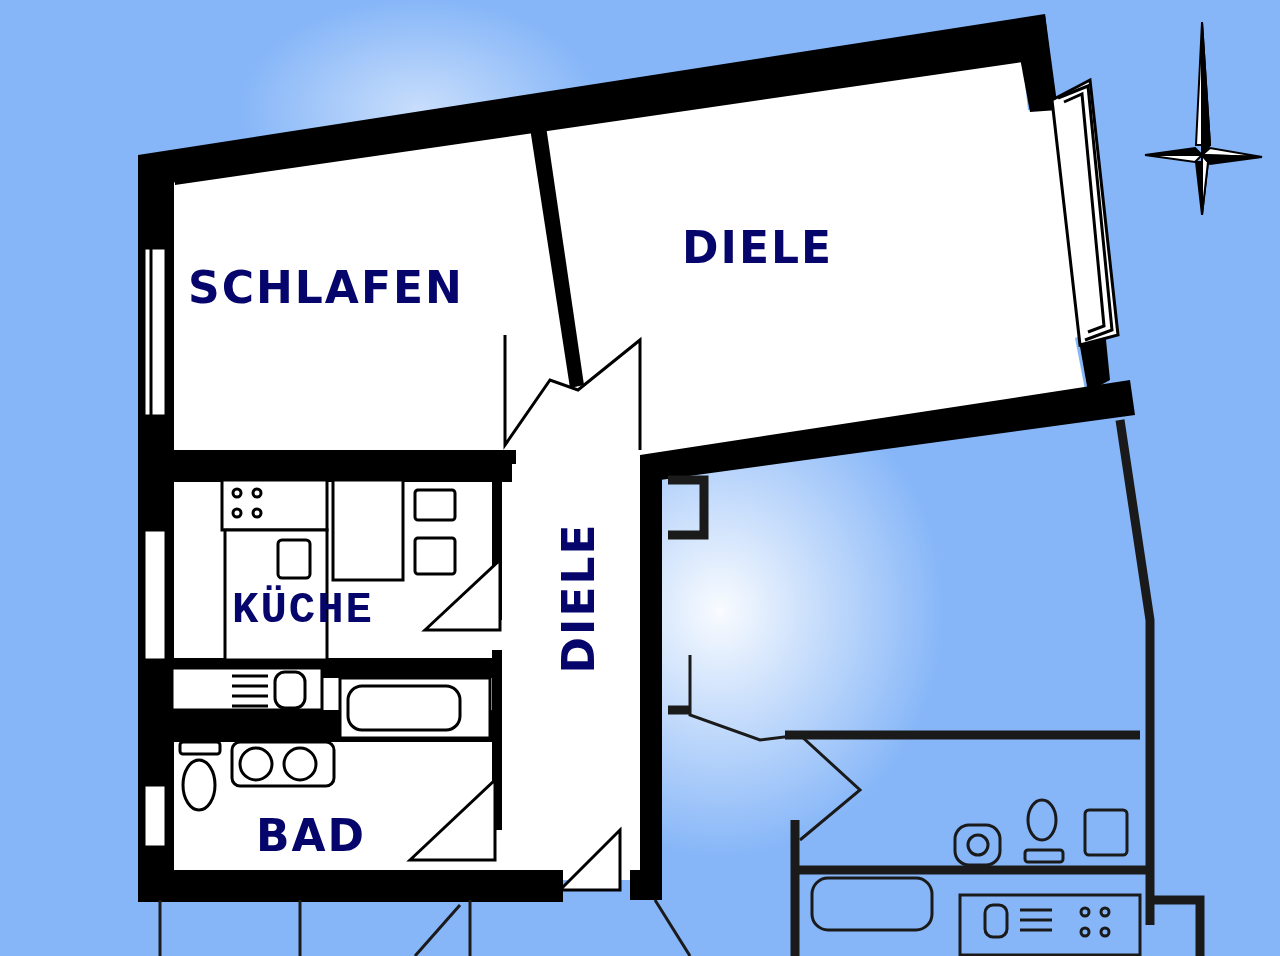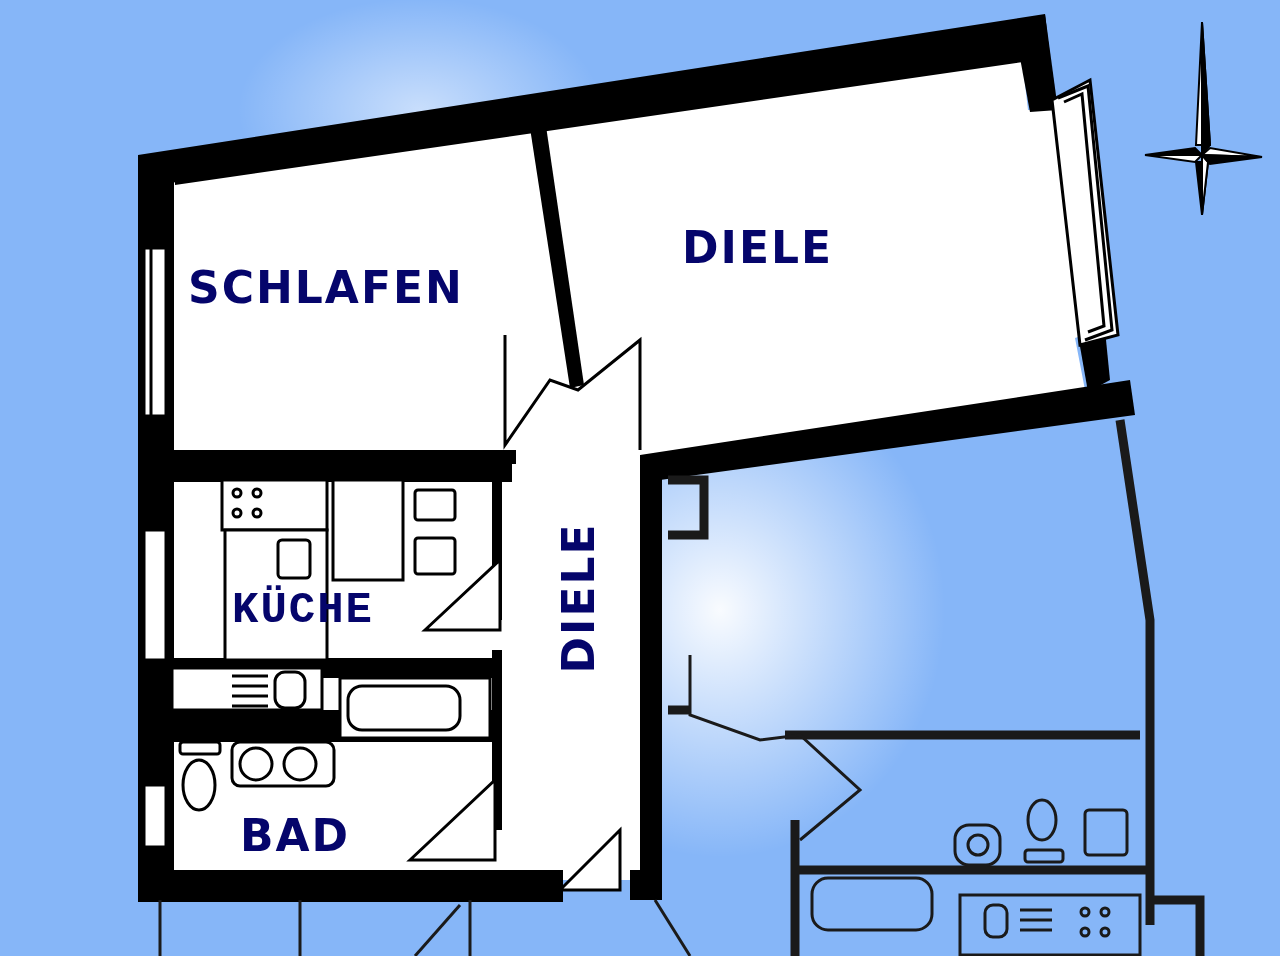--- a/index.html
+++ b/index.html
@@ -15,21 +15,21 @@
       radial-gradient(ellipse 300px 330px at 720px 610px, rgba(255,255,255,0.95), rgba(255,255,255,0) 75%);
   }
   svg.plan { position: absolute; left: 0; top: 0; }
   .room-label {
     position: absolute; color: #05056b; font-weight: bold;
     font-size: 44px; letter-spacing: 2px; white-space: nowrap;
   }
   #lbl-schlafen { left: 188px; top: 262px; }
   #lbl-wohnen { left: 682px; top: 222px; }
   #lbl-kueche { left: 232px; top: 585px; font-family: Liberation Mono, monospace; }
-  #lbl-bad { left: 240px; top: 810px; }
+  #lbl-bad { left: 256px; top: 810px; }
   #lbl-diele {
     left: 533px; top: 598px; transform: rotate(-90deg); transform-origin: center;
     width: 100px; text-align: center; margin-left: -5px;
   }
 </style>
 </head>
 <body>
 
 <div class="bg-glow"></div>
 

